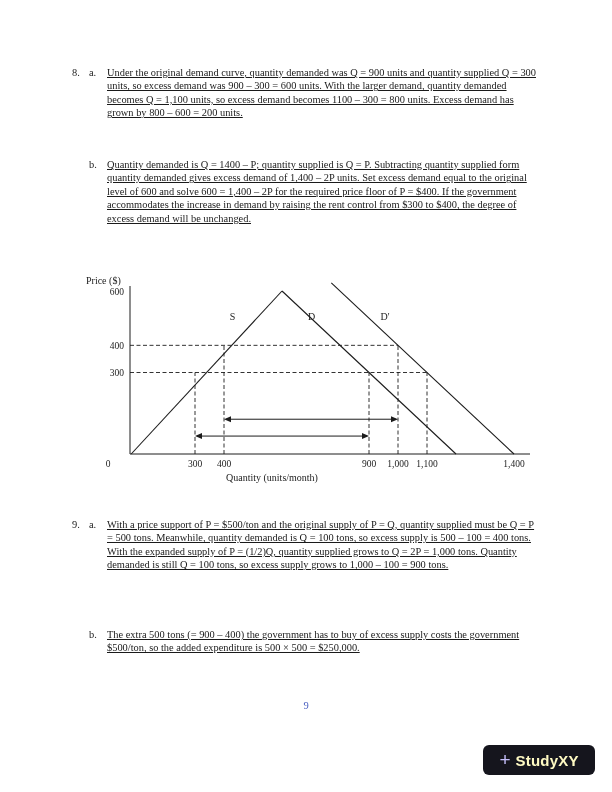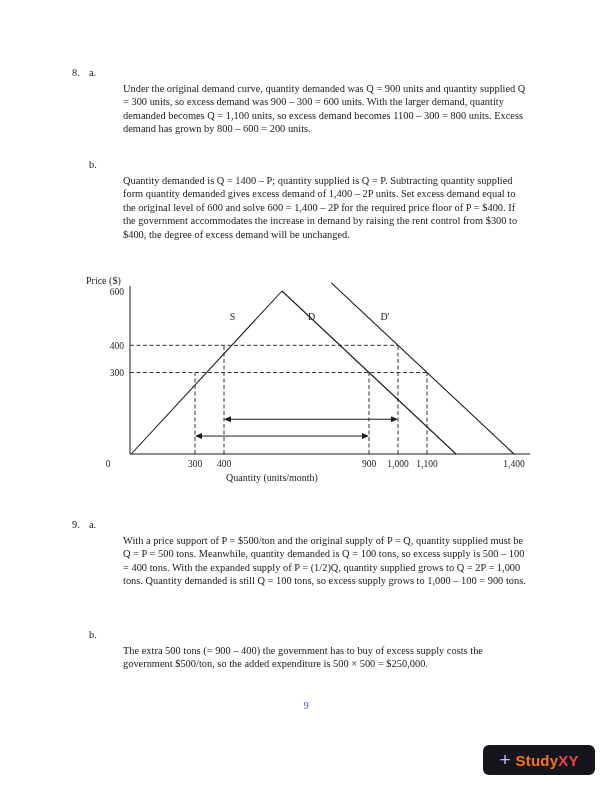--- a/index.html
+++ b/index.html
@@ -4,32 +4,32 @@
 <style>
   html,body { margin:0; padding:0; background:#ffffff; }
   .page {
     position:relative; width:612px; height:792px; background:#ffffff;
     font-family:"Liberation Serif", serif; color:#1a1a1a; overflow:hidden;
   }
   .qa { position:absolute; left:72px; width:470px; display:flex; align-items:flex-start;
         font-size:10.4px; line-height:13.4px; }
   .qnum { width:17px; flex:0 0 17px; }
   .plet { width:18px; flex:0 0 18px; }
-  .ptext { flex:1; margin:16px; text-align:left; }
+  .ptext { flex:1; margin:0; text-align:left;text-decoration:underline; }
   #chart-wrap { position:absolute; left:82px; top:276px; }
   #chart-svg text { font-family:"Liberation Serif", serif; fill:#1c1c1c; }
   .pagenum { position:absolute; left:0; right:0; top:700px; text-align:center;
              font-size:10.5px; color:#4a5fc1; }
   .badge { position:absolute; right:17px; top:745px; width:112px; height:30px;
            background:#15151d; border-radius:6px; display:flex; align-items:center;
            justify-content:center; font-family:"Liberation Sans", sans-serif; }
   .badge .plus { color:#c4befa; font-size:19px; font-weight:300; line-height:1;
                  margin-right:5px; margin-top:-2px; }
-  .badge .study { color:#f97316; font-weight:bold; font-size:15px; letter-spacing:0.2px; }
-  .badge .xy { color:#ef4444; font-weight:bold; font-size:15px; letter-spacing:0.2px; }
+  .badge .study { color:#fef9c3; font-weight:bold; font-size:15px; letter-spacing:0.2px; }
+  .badge .xy { color:#fef9c3; font-weight:bold; font-size:15px; letter-spacing:0.2px; }
 </style>
 </head>
 <body>
 
 <div class="page">
 
   <section class="qa" style="top:66px">
     <span class="qnum">8.</span>
     <span class="plet">a.</span>
     <p class="ptext">Under the original demand curve, quantity demanded was Q = 900 units and quantity supplied Q = 300 units, so excess demand was 900 – 300 = 600 units. With the larger demand, quantity demanded becomes Q = 1,100 units, so excess demand becomes 1100 – 300 = 800 units. Excess demand has grown by 800 – 600 = 200 units.</p>

